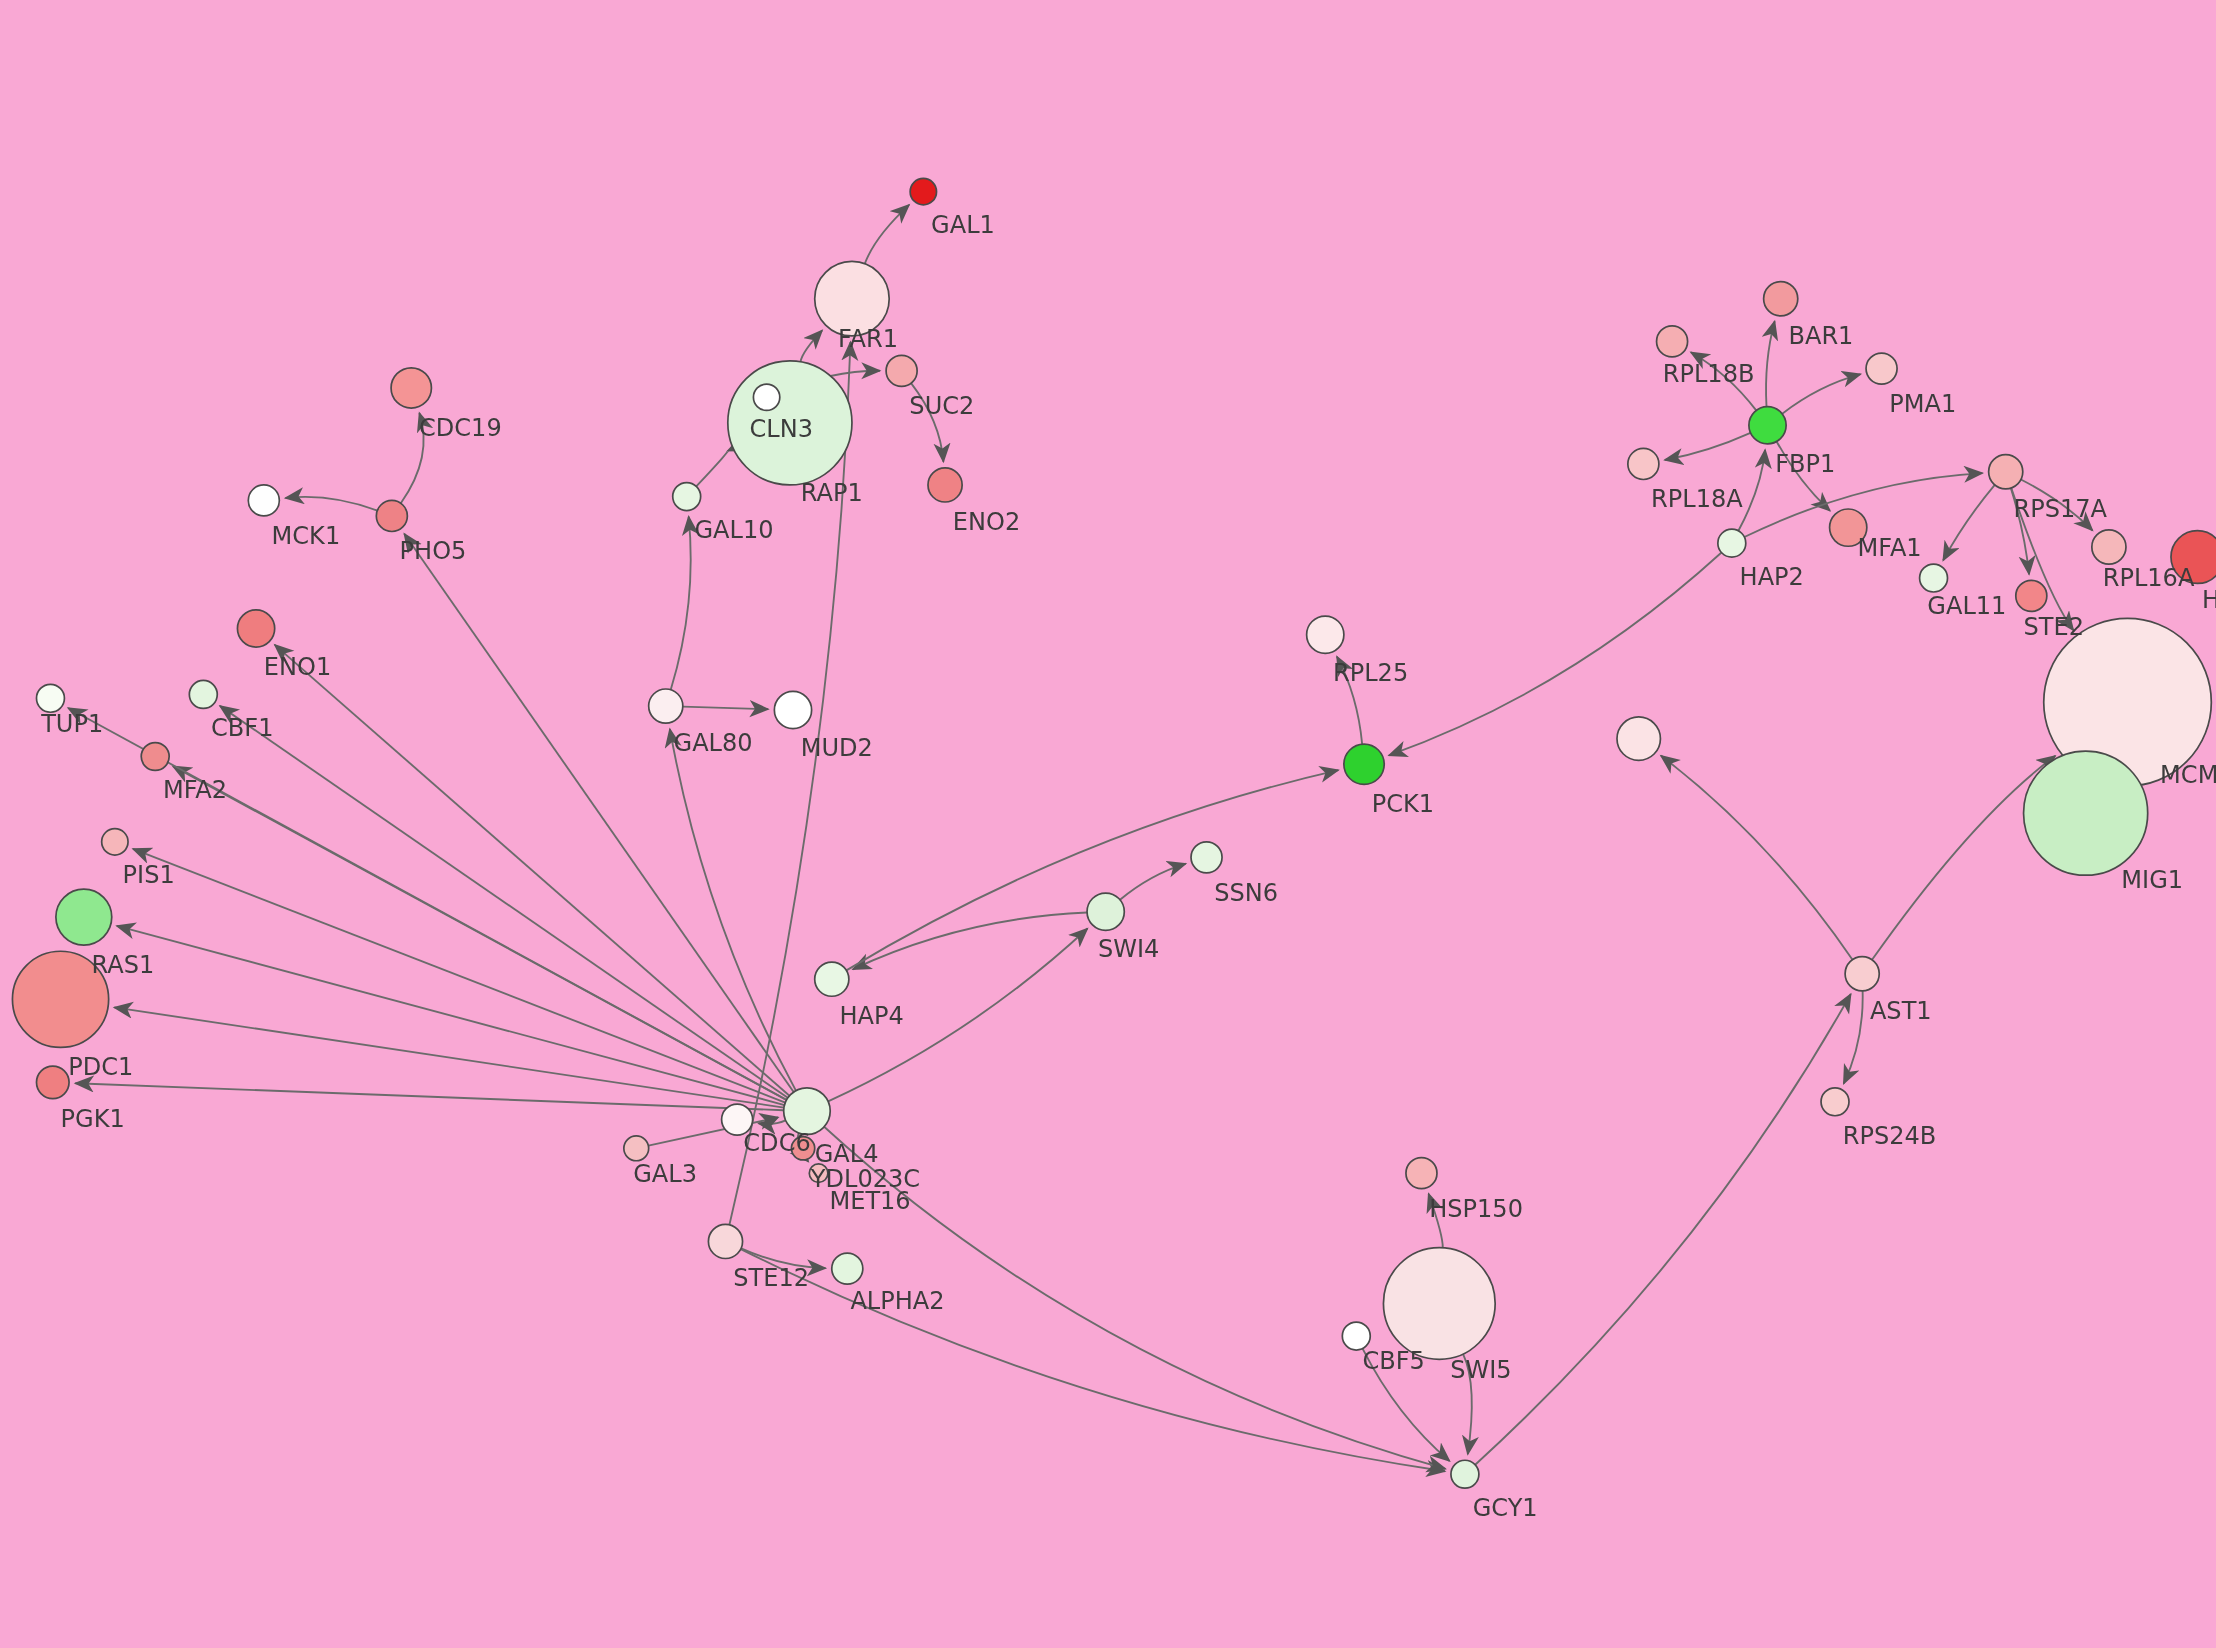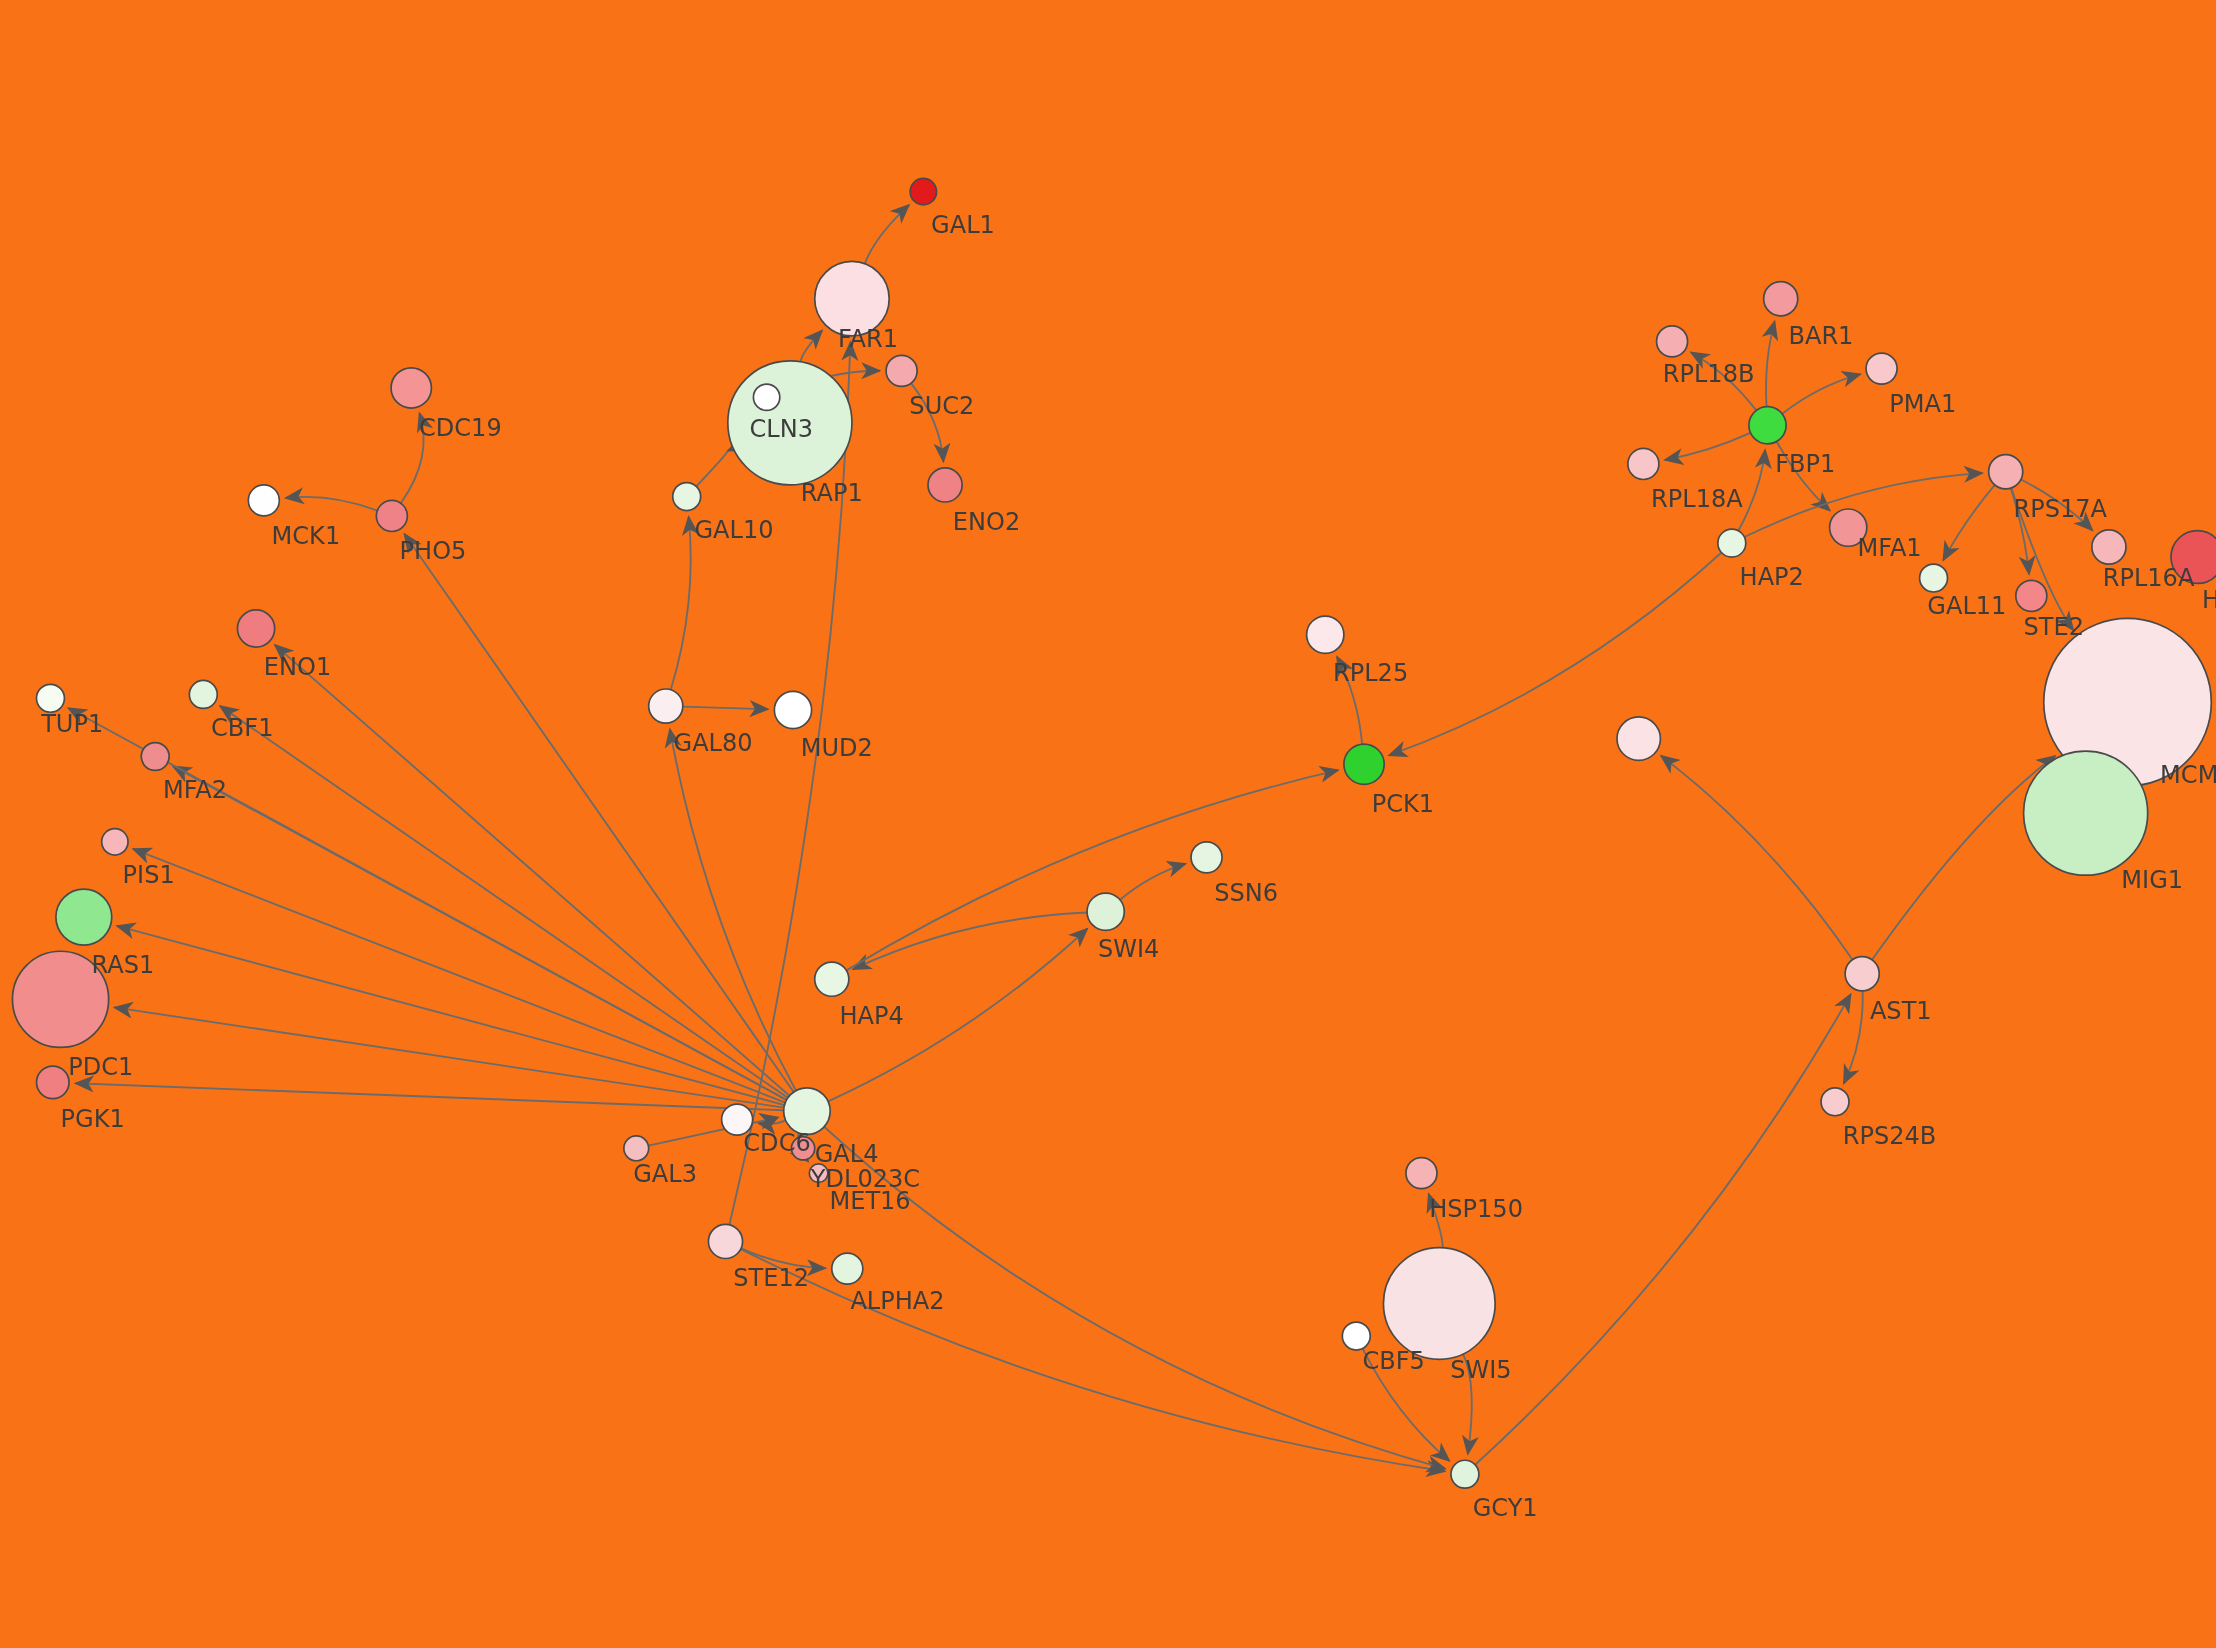--- a/index.html
+++ b/index.html
@@ -8,21 +8,21 @@
     width: 2216px;
     height: 1648px;
     background: #ffffff;
     overflow: hidden;
     font-family: "DejaVu Sans", sans-serif;
   }
   #canvas-wrap {
     position: relative;
     width: 2216px;
     height: 1648px;
-    background: #f97316;
+    background: #f9a8d4;
   }
   svg#graph {
     position: absolute;
     left: 0;
     top: 0;
   }
   .edge {
     fill: none;
     stroke: #6b6b6b;
     stroke-width: 2.4;

